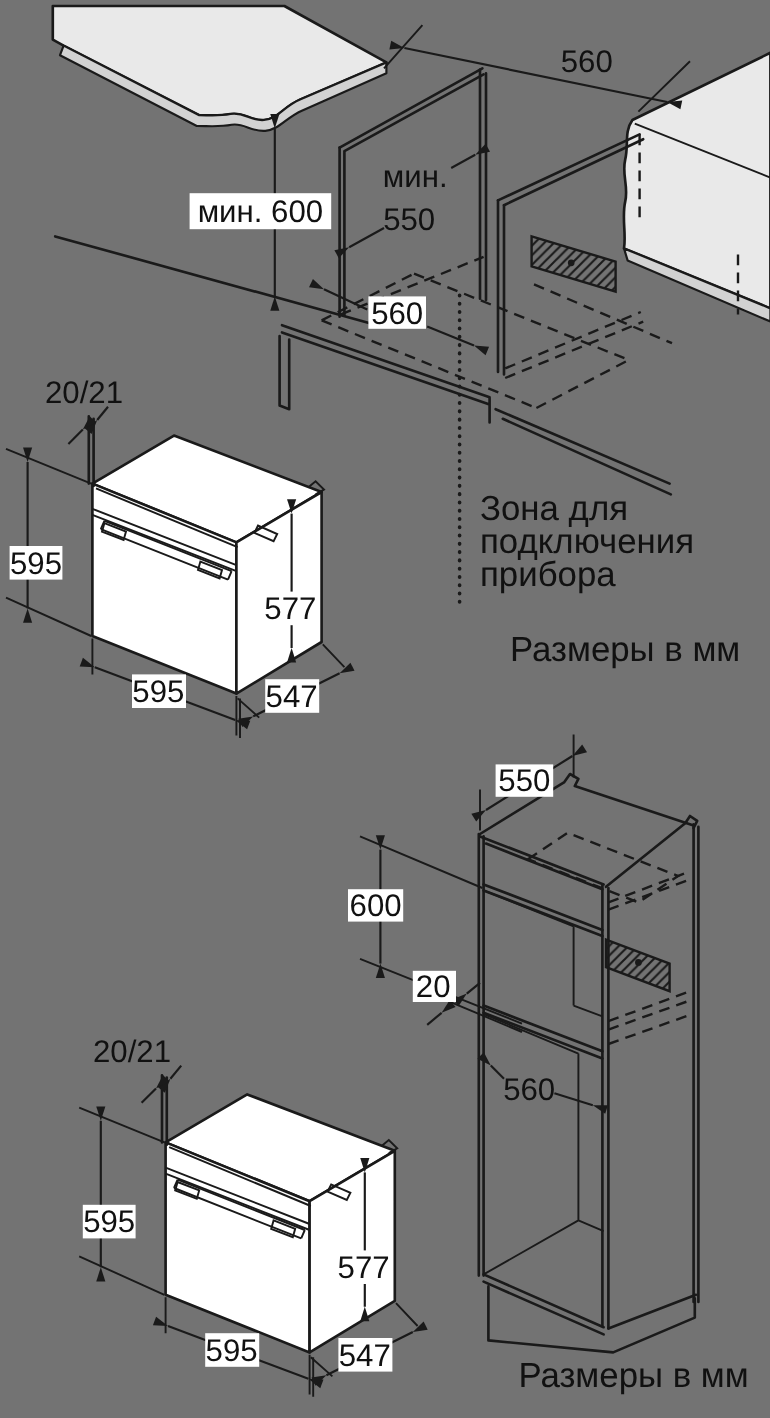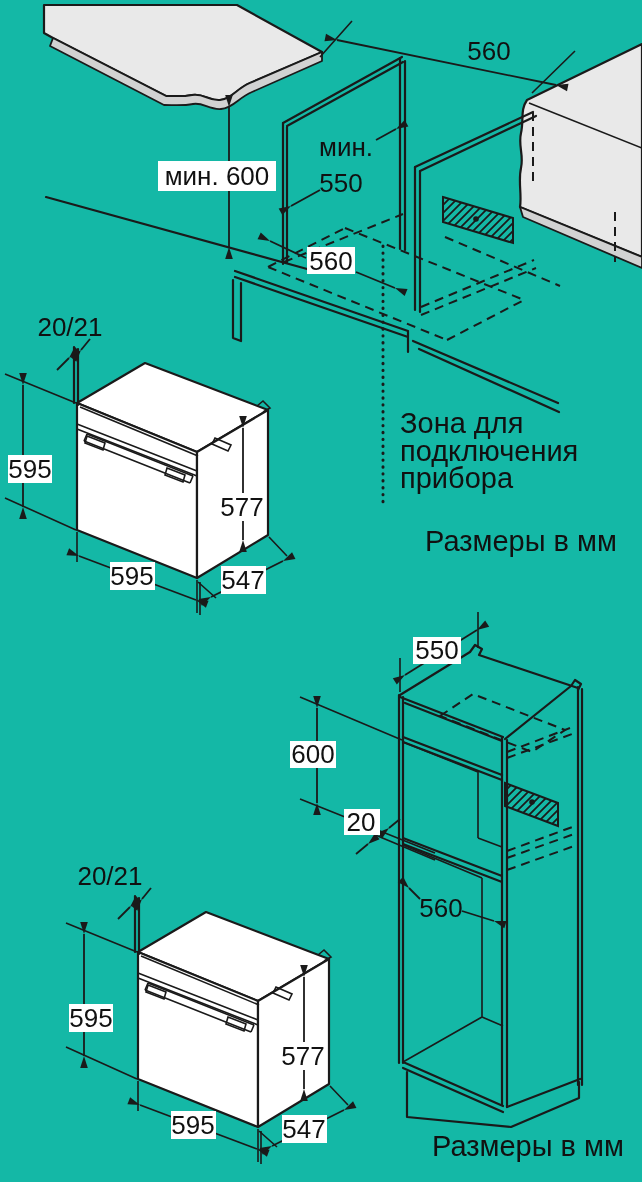--- a/index.html
+++ b/index.html
@@ -1,16 +1,16 @@
 <!DOCTYPE html>
 <html><head>
 <meta charset="utf-8">
 <style>
   html,body{margin:0;padding:0;background:#fff;}
-  #page{position:relative;width:642px;height:1182px;background:#14b8a6;overflow:hidden;
+  #page{position:relative;width:642px;height:1182px;background:#737373;overflow:hidden;
         font-family:"Liberation Sans",sans-serif;}
   svg{position:absolute;left:0;top:0;}
   .ln{stroke:#1a1a1a;stroke-width:2.2;fill:none;stroke-linecap:round;stroke-linejoin:round;}
   .thin{stroke:#1a1a1a;stroke-width:1.6;fill:none;}
   .dm{stroke:#1a1a1a;stroke-width:1.8;fill:none;}
   .dash{stroke:#1a1a1a;stroke-width:2;fill:none;stroke-dasharray:9 6;}
   .dot{stroke:#1a1a1a;stroke-width:3;fill:none;stroke-dasharray:0.4 6.5;stroke-linecap:round;}
   .wh{fill:#ffffff;stroke:none;}
   .face{fill:#ffffff;stroke:#1a1a1a;stroke-width:2.2;stroke-linejoin:round;}
   .slab{fill:#e9e9e9;stroke:#1a1a1a;stroke-width:2.2;stroke-linejoin:round;}

